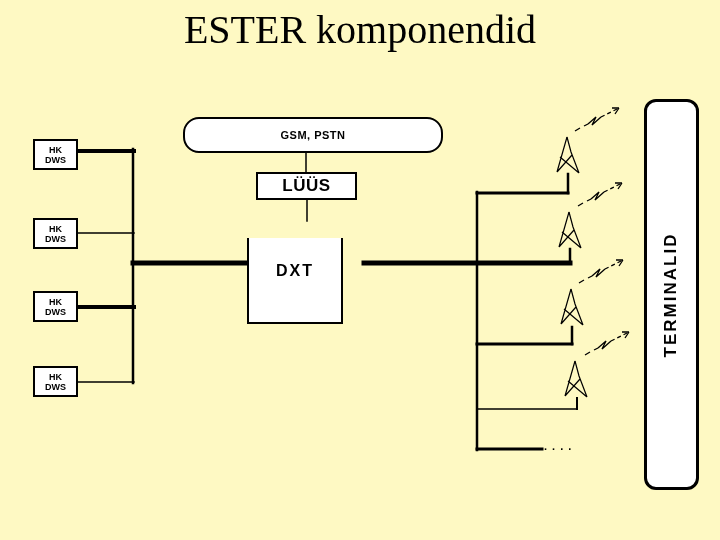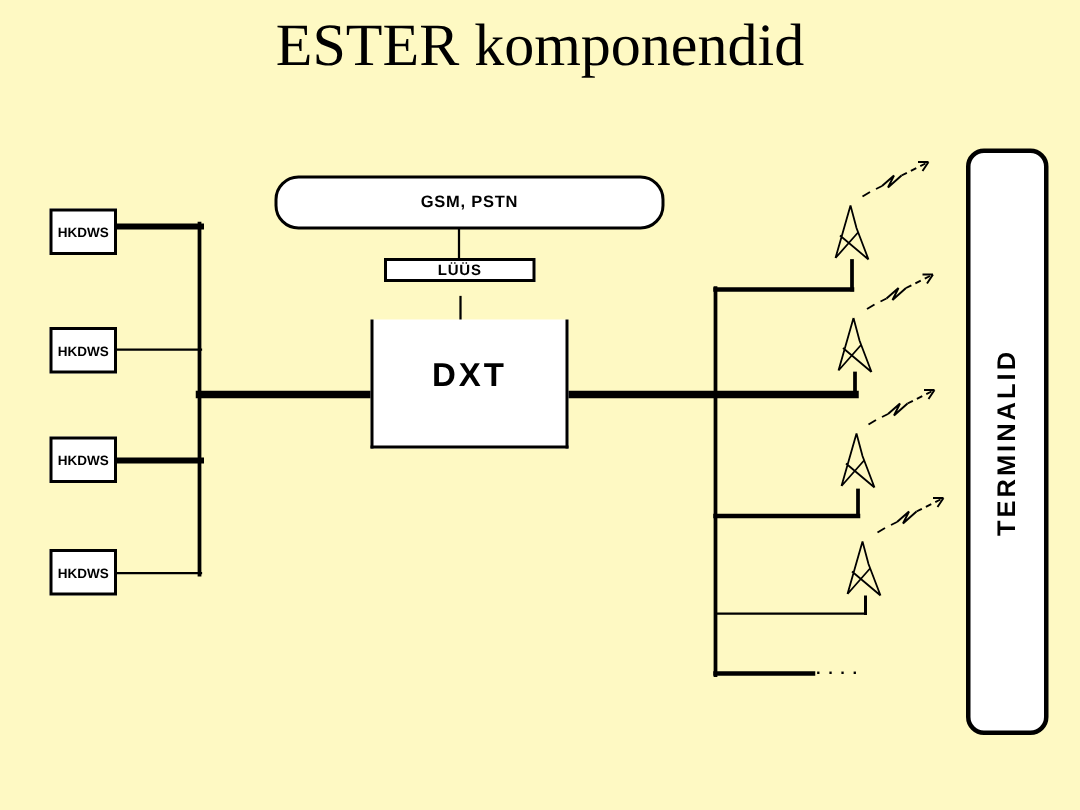--- a/index.html
+++ b/index.html
@@ -23,37 +23,37 @@
   .box{
     position:absolute;
     border:2px solid #000;
     background:#fff;
     display:flex;align-items:center;justify-content:center;
     box-sizing:border-box;
     text-align:center;
   }
   .hk-box{
     left:33px;width:45px;height:31px;
-    flex-direction:row;
+    flex-direction:column;
     font-size:9px;font-weight:bold;line-height:10px;
   }
   .gsm-box{
     left:183px;top:117px;width:260px;height:36px;
     border-radius:16px;
     font-size:11px;font-weight:bold;letter-spacing:0.5px;
   }
   .luus-box{
-    left:256px;top:172px;width:101px;height:16px;
-    font-size:10px;font-weight:bold;letter-spacing:0.5px;
+    left:256px;top:172px;width:101px;height:28px;
+    font-size:17px;font-weight:bold;letter-spacing:0.5px;
   }
   .dxt-box{
-    left:247px;top:213px;width:132px;height:86px;
+    left:247px;top:238px;width:96px;height:86px;
     border-top:none;
     align-items:flex-start;
-    font-size:22px;font-weight:bold;letter-spacing:2px;
+    font-size:16px;font-weight:bold;letter-spacing:2px;
     padding-top:24px;
   }
   .terminalid-box{
     left:644px;top:99px;width:55px;height:391px;
     border:3px solid #000;
     border-radius:12px;
   }
   .terminalid-label{
     transform:rotate(-90deg);
     white-space:nowrap;

